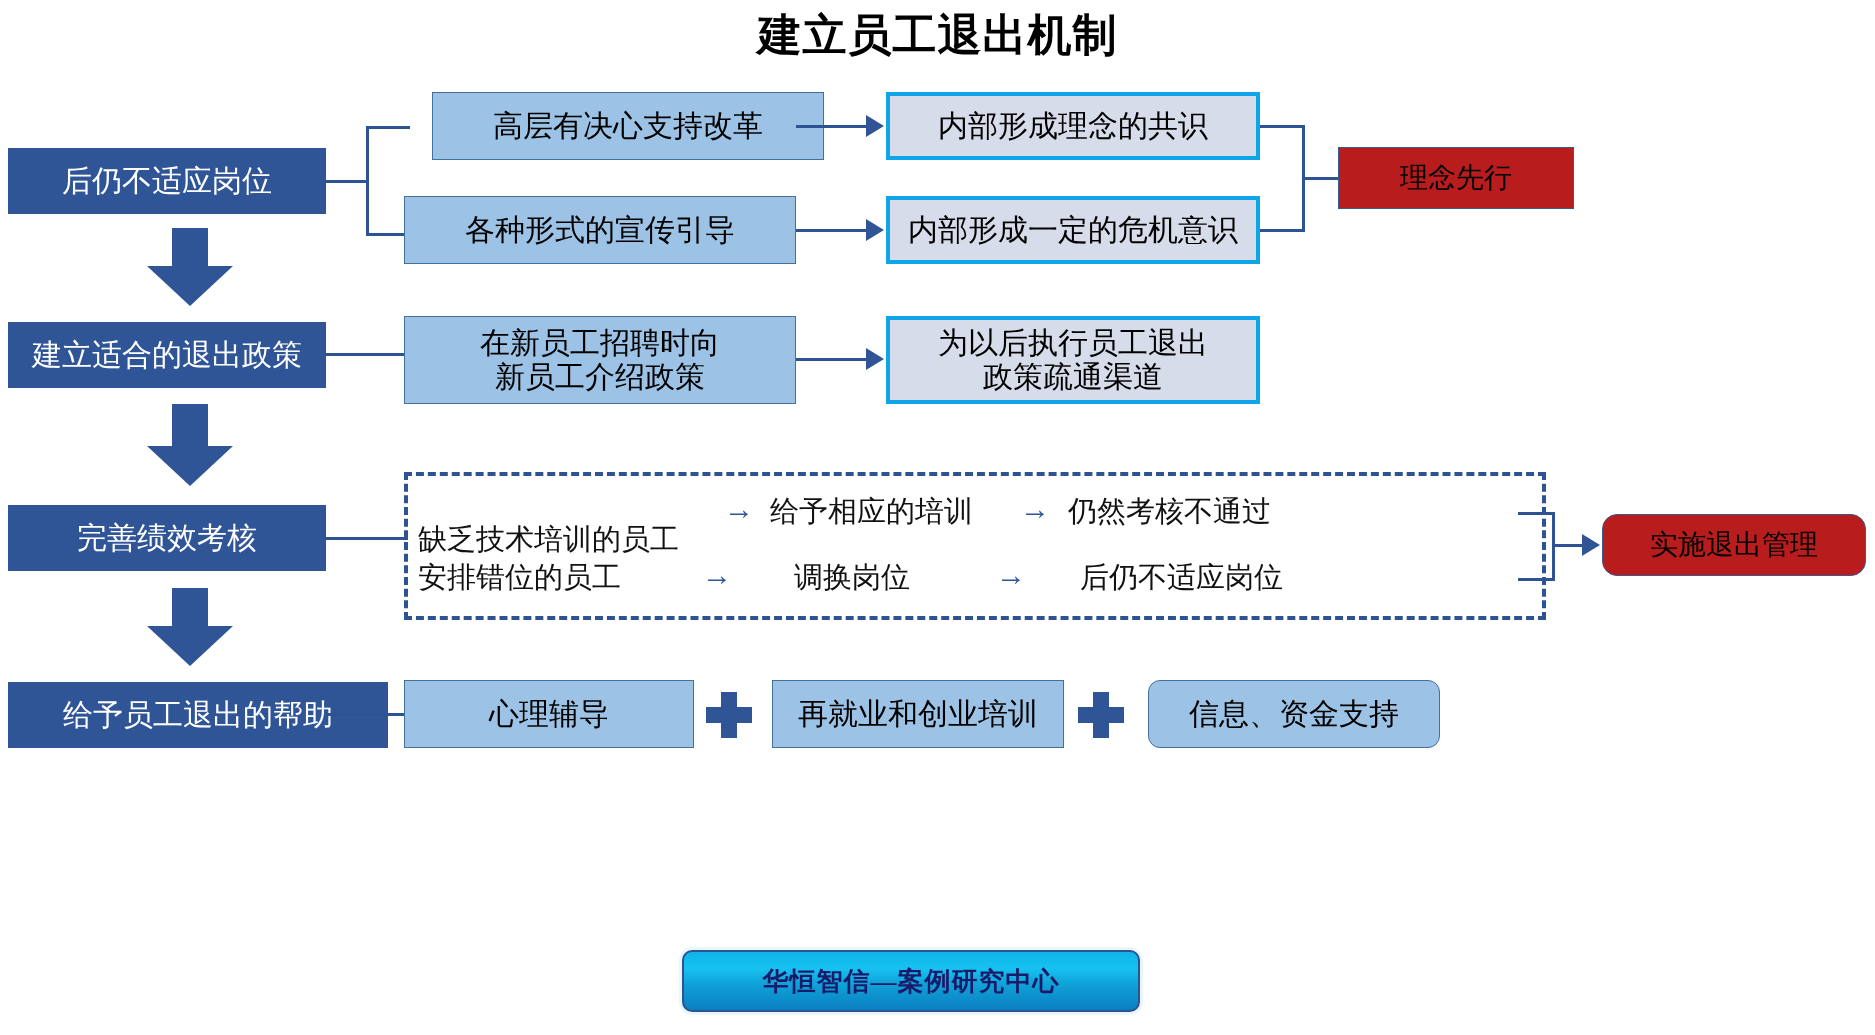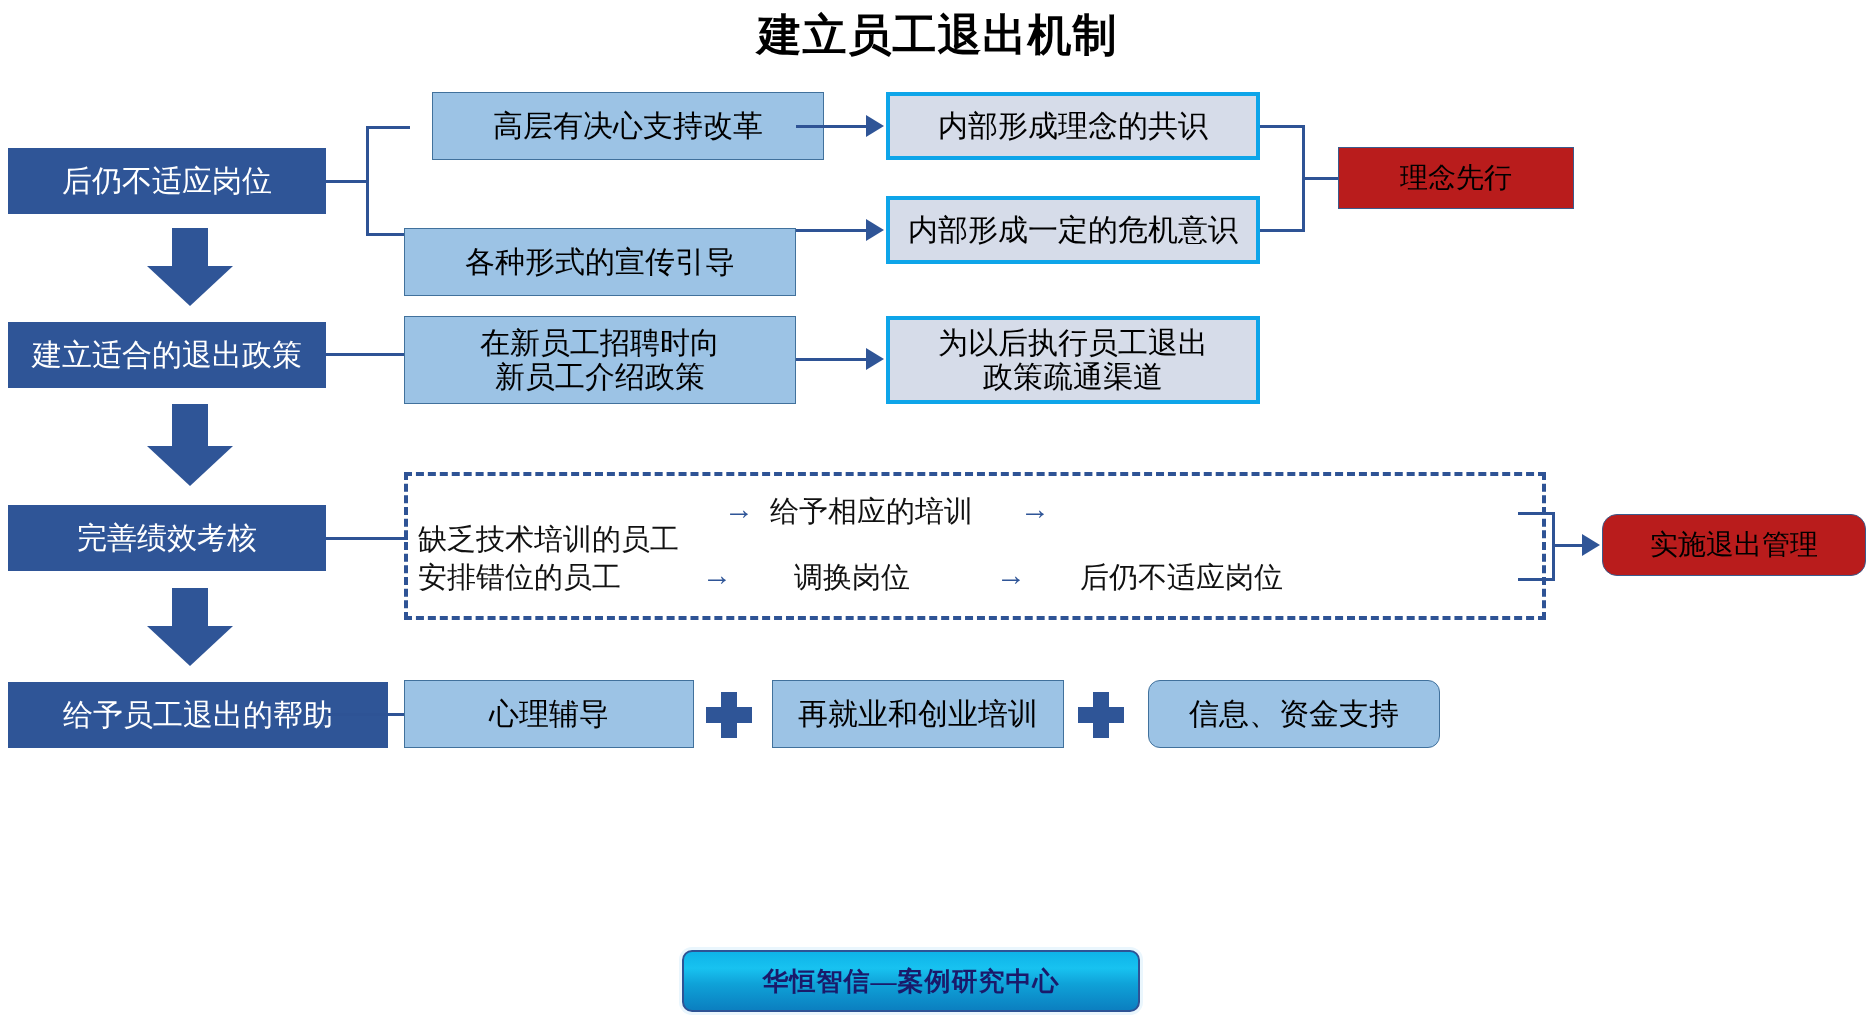--- a/index.html
+++ b/index.html
@@ -131,21 +131,21 @@
   </div>
 
   <div class="abs hline" style="left:326px;top:180px;width:42px;"></div>
   <div class="abs vline" style="left:366px;top:126px;height:110px;"></div>
   <div class="abs hline" style="left:366px;top:126px;width:44px;"></div>
   <div class="abs hline" style="left:366px;top:233px;width:44px;"></div>
 
   <div class="abs box mid" style="left:404px;top:92px;width:392px;height:68px;margin-left:28px;">
     <span>高层有决心支持改革</span>
   </div>
-  <div class="abs box mid" style="left:404px;top:196px;width:392px;height:68px;margin-top:32px;">
+  <div class="abs box mid" style="left:404px;top:196px;width:392px;height:68px;">
     <span>各种形式的宣传引导</span>
   </div>
 
   <div class="abs hline" style="left:796px;top:125px;width:72px;"></div>
   <div class="abs arrowhead" style="left:866px;top:115px;"></div>
 
   <div class="abs hline" style="left:796px;top:229px;width:72px;"></div>
   <div class="abs arrowhead" style="left:866px;top:219px;"></div>
 
   <div class="abs box light" style="left:886px;top:92px;width:374px;height:68px;">
@@ -184,20 +184,21 @@
   </div>
 
   <div class="abs hline" style="left:326px;top:537px;width:82px;"></div>
 
   <div class="abs dashed" style="left:404px;top:472px;width:1142px;height:148px;">
 
     <div class="flowtext" style="left:10px;top:16px;margin-top:28px;">缺乏技术培训的员工</div>
     <div class="smallarrow" style="left:316px;top:18px;">→</div>
     <div class="flowtext" style="left:362px;top:16px;">给予相应的培训</div>
     <div class="smallarrow" style="left:612px;top:18px;">→</div>
+    <div class="flowtext" style="left:660px;top:16px;">仍然考核不通过</div>
 
     <div class="flowtext" style="left:10px;top:82px;">安排错位的员工</div>
     <div class="smallarrow" style="left:294px;top:84px;">→</div>
     <div class="flowtext" style="left:386px;top:82px;">调换岗位</div>
     <div class="smallarrow" style="left:588px;top:84px;">→</div>
     <div class="flowtext" style="left:672px;top:82px;">后仍不适应岗位</div>
   </div>
 
   <div class="abs hline" style="left:1518px;top:512px;width:36px;"></div>
   <div class="abs hline" style="left:1518px;top:578px;width:36px;"></div>

